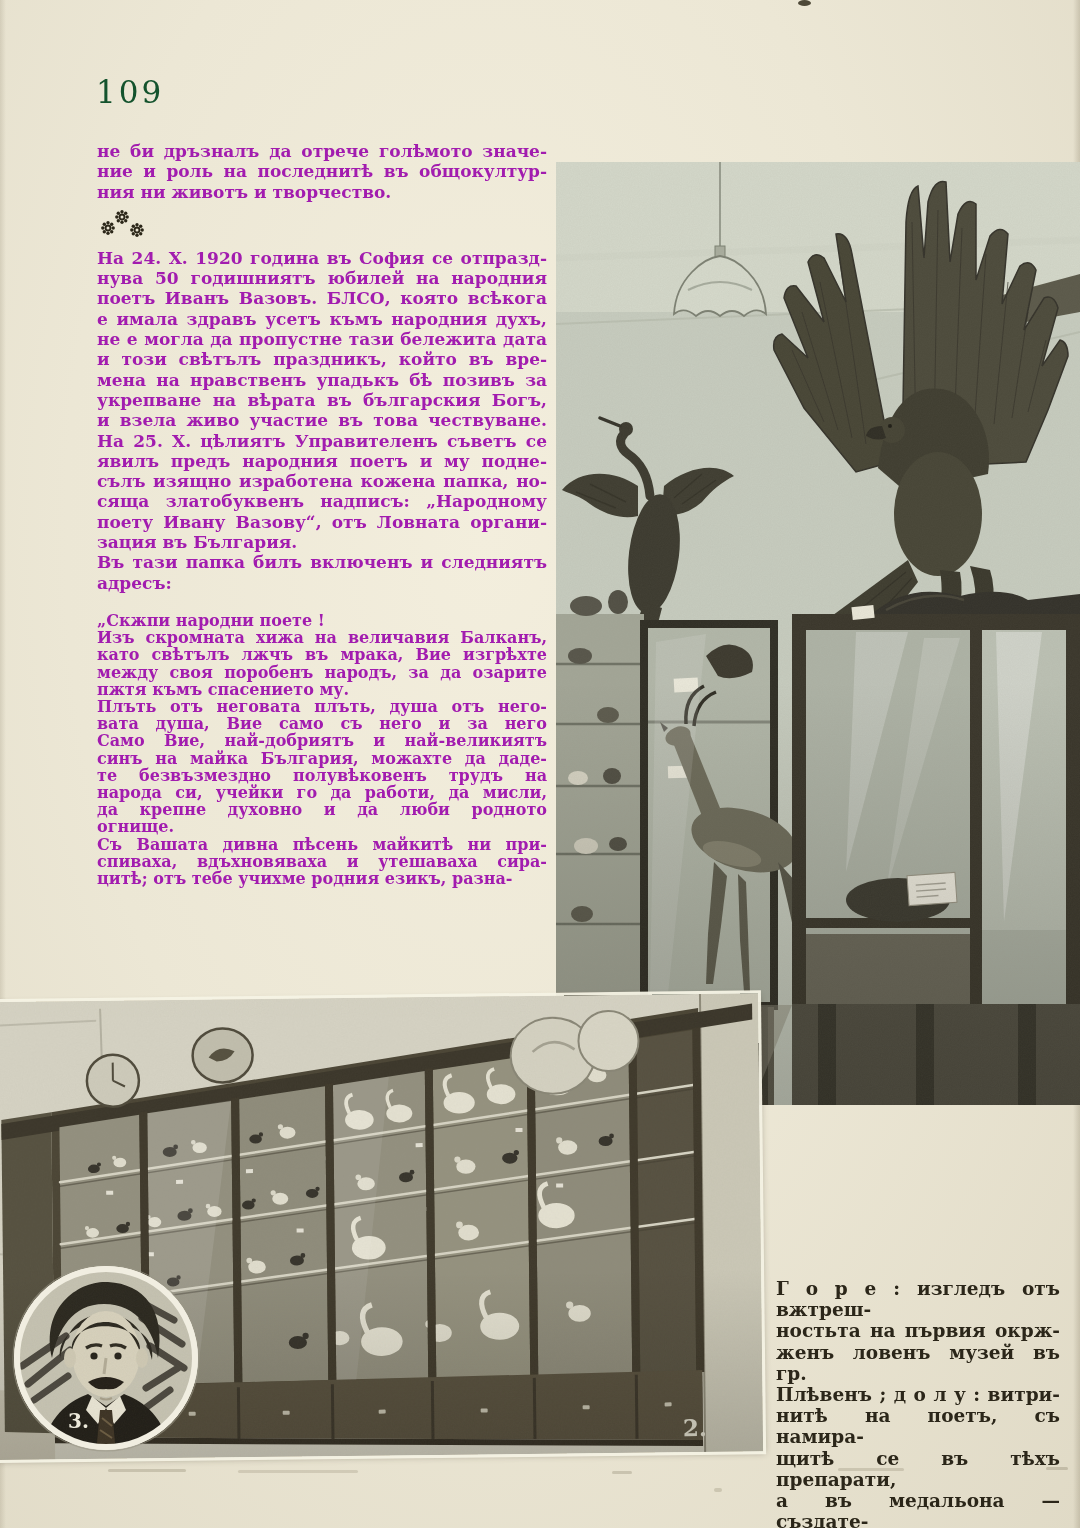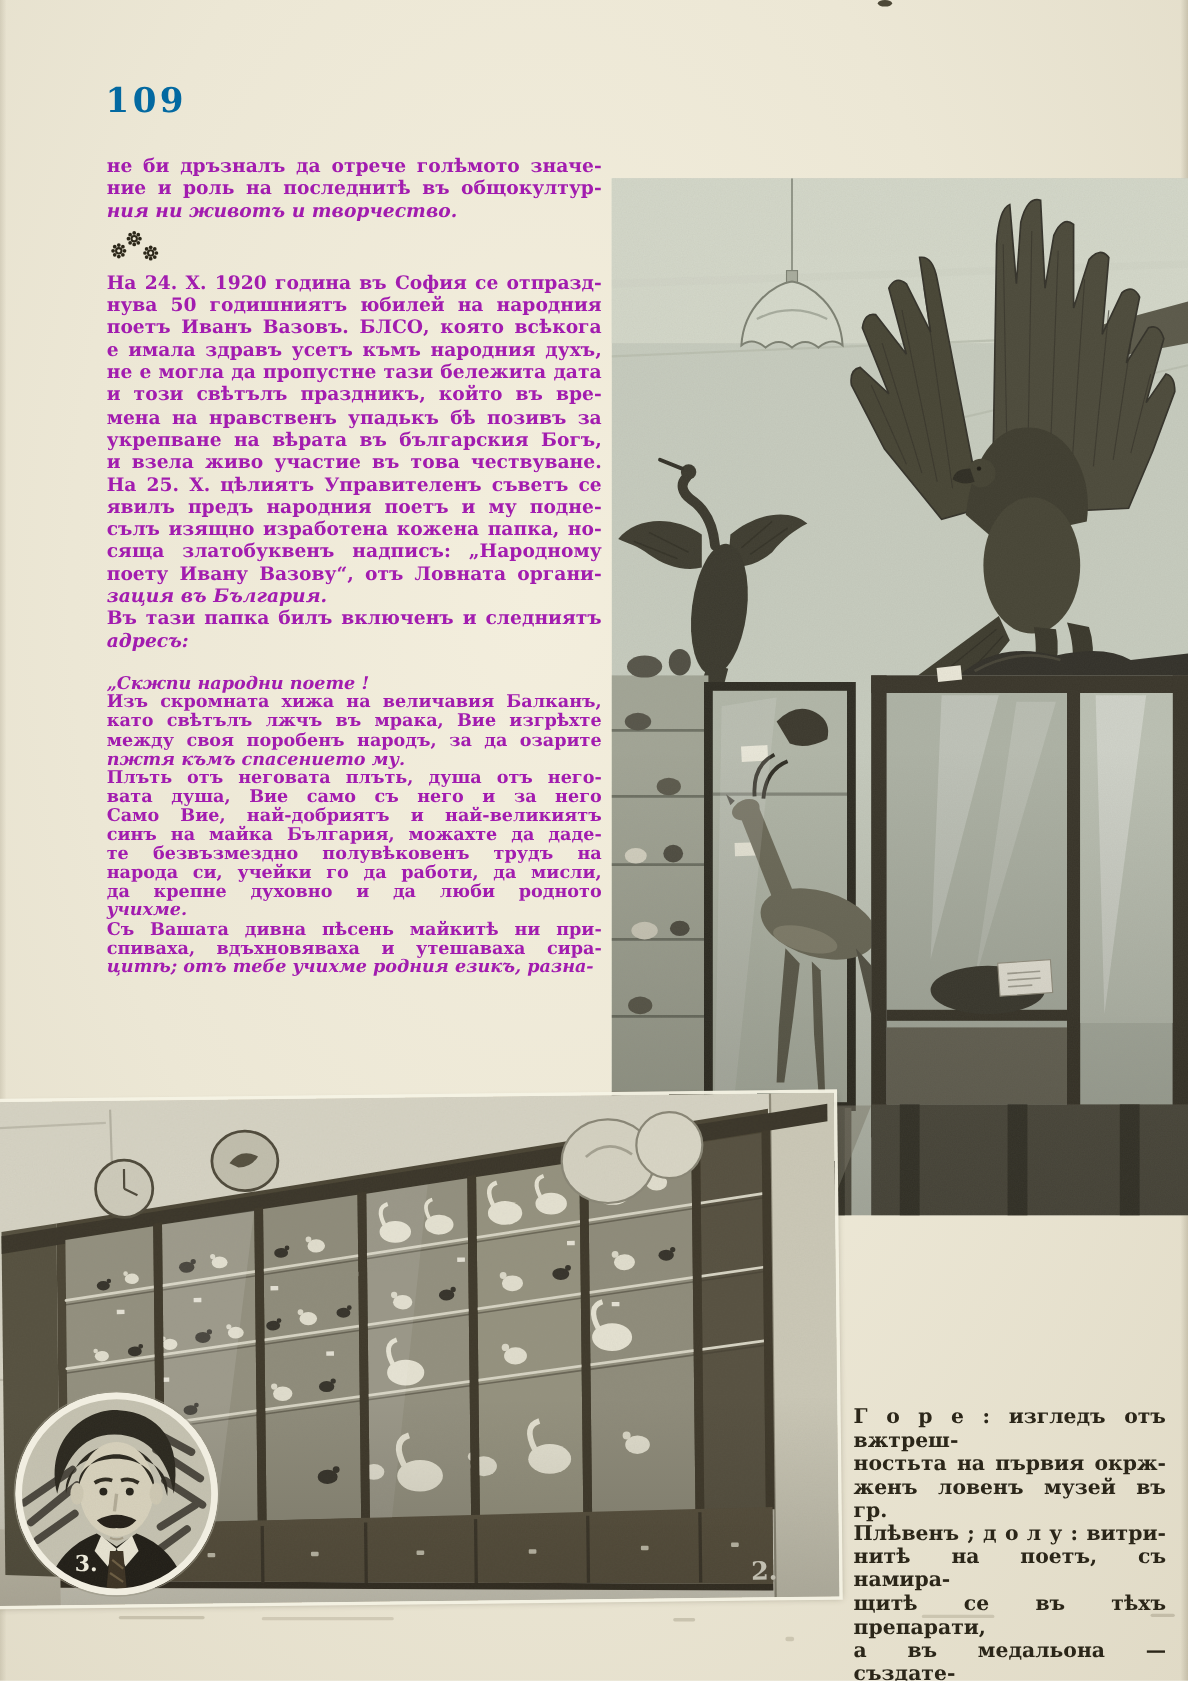--- a/index.html
+++ b/index.html
@@ -8,29 +8,29 @@
     background:
       radial-gradient(ellipse at 45% 35%, #f3eedd 0%, #ece7d5 50%, #e0dac6 100%);
     font-family:"DejaVu Serif","Liberation Serif",serif;
   }
   .page-edge-right{position:absolute;right:0;top:0;width:7px;height:100%;
     background:linear-gradient(to right, rgba(120,110,85,0), rgba(120,110,85,.25));}
   .page-edge-left{position:absolute;left:0;top:0;width:6px;height:100%;
     background:linear-gradient(to left, rgba(120,110,85,0), rgba(120,110,85,.18));}
   .page-num{
     position:absolute;left:96px;top:74px;
-    font-size:31px;font-weight:bold;letter-spacing:3px;color:#0369a1;
+    font-size:31px;font-weight:normal;letter-spacing:3px;color:#14532d;
   }
   .textcol{
     position:absolute;left:97px;top:141px;width:450px;
     color:#a21caf;font-weight:bold;font-size:17px;line-height:20.3px;
   }
   .para{margin:0;}
   .line{text-align:justify;text-align-last:justify;}
-  .line.last{text-align-last:left;font-style:italic;}
+  .line.last{text-align-last:left;}
   .ornament{margin:7px 0 9px 2px;height:30px;width:60px;}
   .address{font-size:16px;line-height:17.2px;margin-top:19px;}
   .caption{
     position:absolute;left:776px;top:1278px;width:284px;
     font-size:18.5px;line-height:21.2px;font-weight:bold;color:#2b2619;
   }
   .photo-top{position:absolute;left:556px;top:162px;width:524px;height:943px;}
   .photo-bottom{
     position:absolute;left:-8px;top:1002px;width:766px;height:458px;
     transform:rotate(-0.65deg);transform-origin:0 0;
@@ -123,21 +123,21 @@
       <div class="para">
         <div class="line">Плъть отъ неговата плъть, душа отъ него-</div>
         <div class="line">вата душа, Вие само съ него и за него</div>
       </div>
       <div class="para">
         <div class="line">Само Вие, най-добриятъ и най-великиятъ</div>
         <div class="line">синъ на майка България, можахте да даде-</div>
         <div class="line">те безвъзмездно полувѣковенъ трудъ на</div>
         <div class="line">народа си, учейки го да работи, да мисли,</div>
         <div class="line">да крепне духовно и да люби родното</div>
-        <div class="line last">учихме.</div>
+        <div class="line last">огнище.</div>
       </div>
       <div class="para">
         <div class="line">Съ Вашата дивна пѣсень майкитѣ ни при-</div>
         <div class="line">спиваха, вдъхновяваха и утешаваха сира-</div>
         <div class="line last">цитѣ; отъ тебе учихме родния езикъ, разна-</div>
       </div>
     </div>
 </div>
 
 <div class="photo-top">

